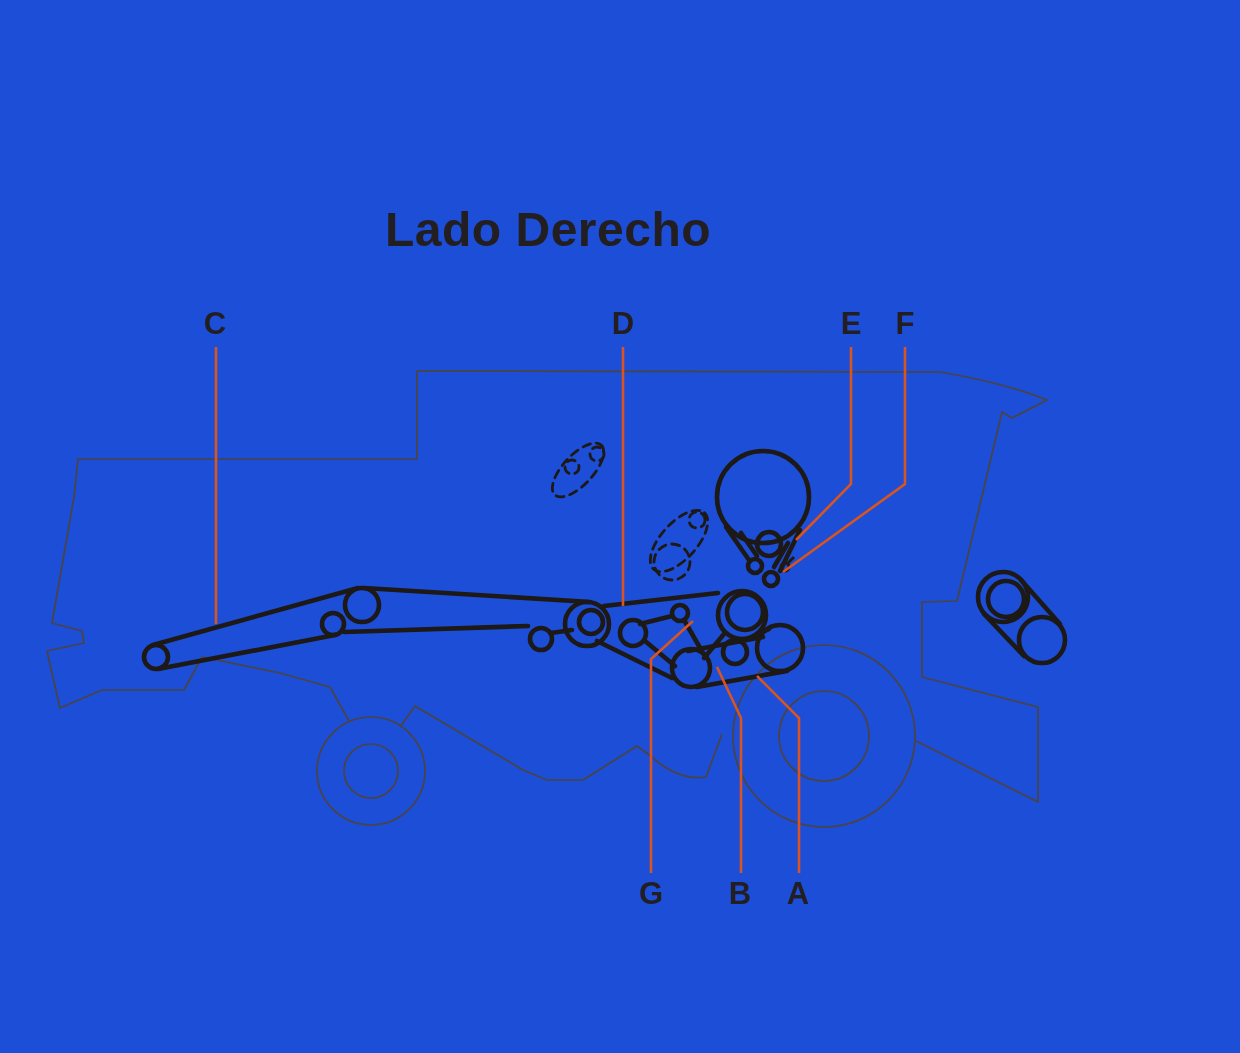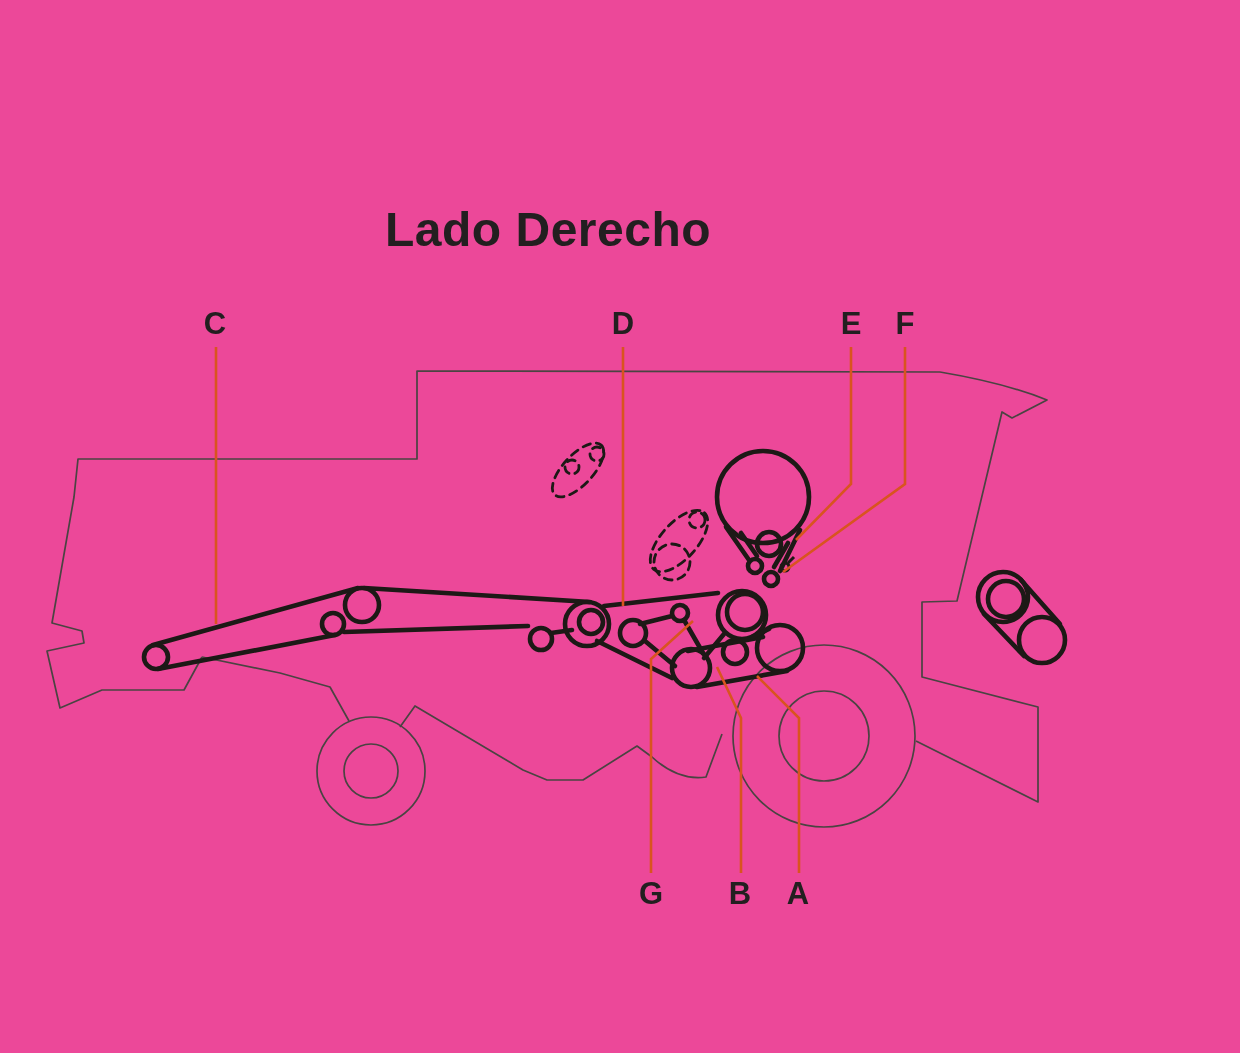--- a/index.html
+++ b/index.html
@@ -1,19 +1,19 @@
 <!DOCTYPE html>
 <html style="--leader: #D9541F; --ink: #231F20; --outline: #4A4442; --belt: #1D1916;"><head>
 <meta charset="utf-8">
 <style>
   html,body{margin:0;padding:0;background:#ffffff;}
   .canvas{
     position:relative;
     width:1240px;height:1053px;
-    background:#ec4899;
+    background:#1d4ed8;
     font-family:"Liberation Sans", sans-serif;
     overflow:hidden;
   }
   svg{position:absolute;left:0;top:0;}
   .title-text{
     font-family:"Liberation Sans", sans-serif;
     font-weight:bold;
     font-size:48px;
     fill:var(--ink,#231F20);
     letter-spacing:0.5px;

